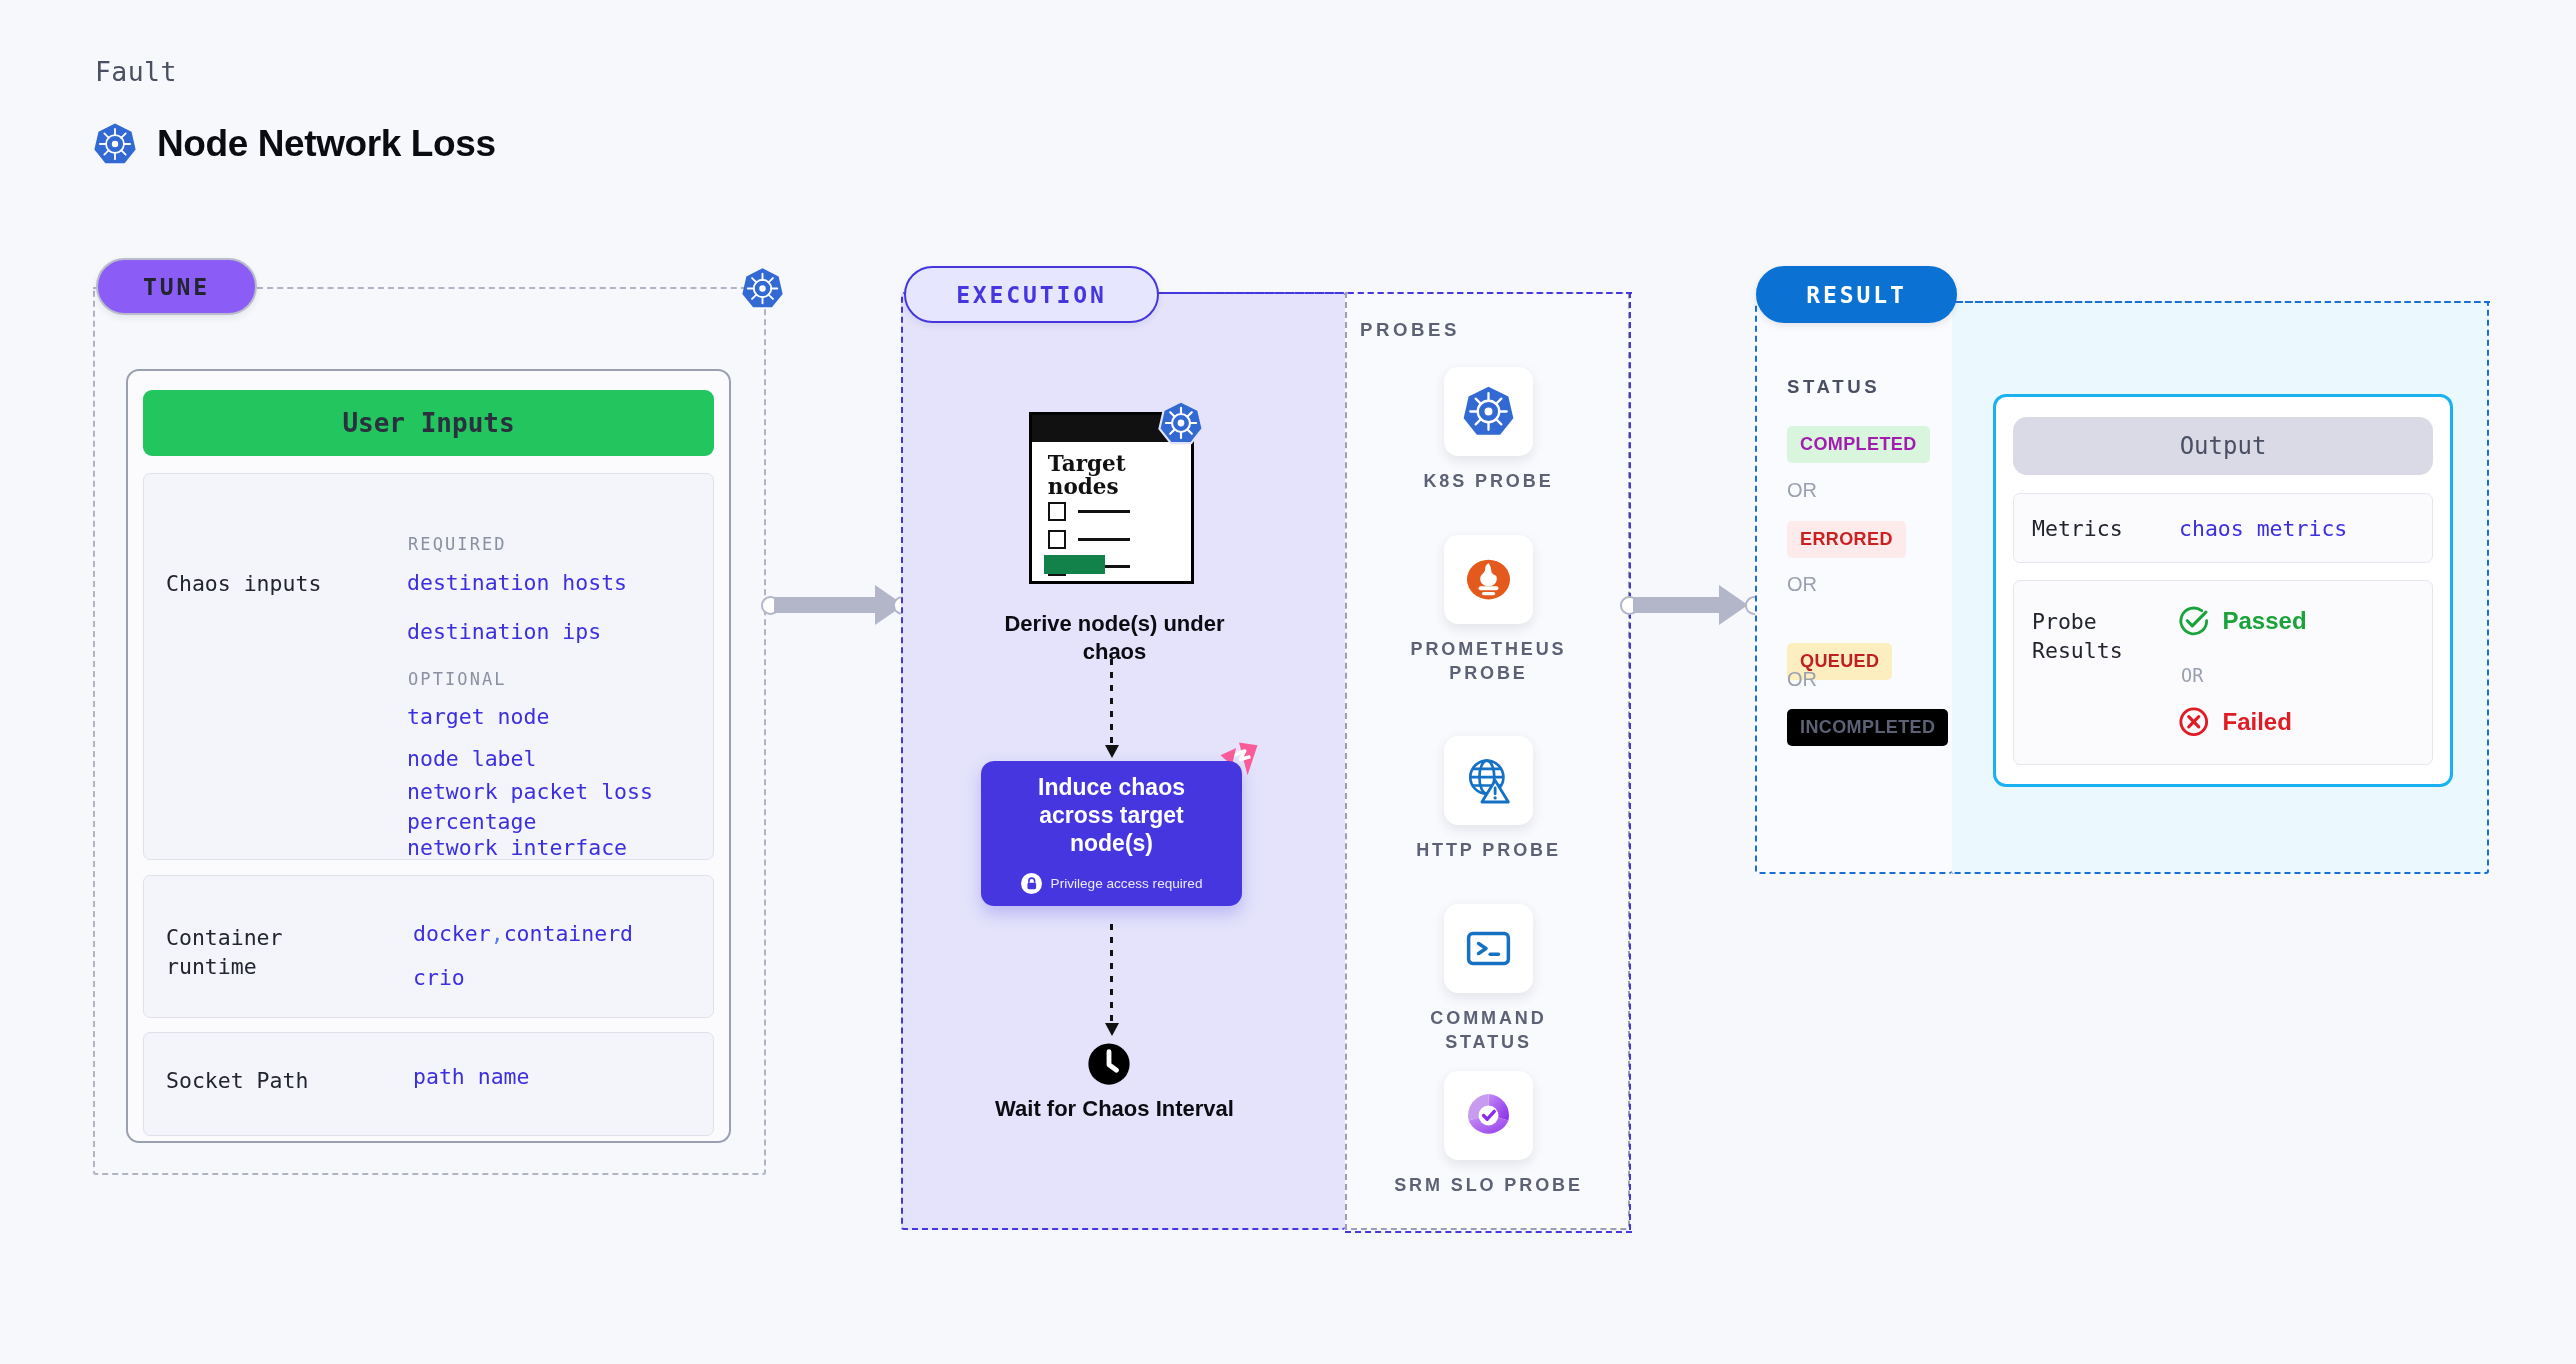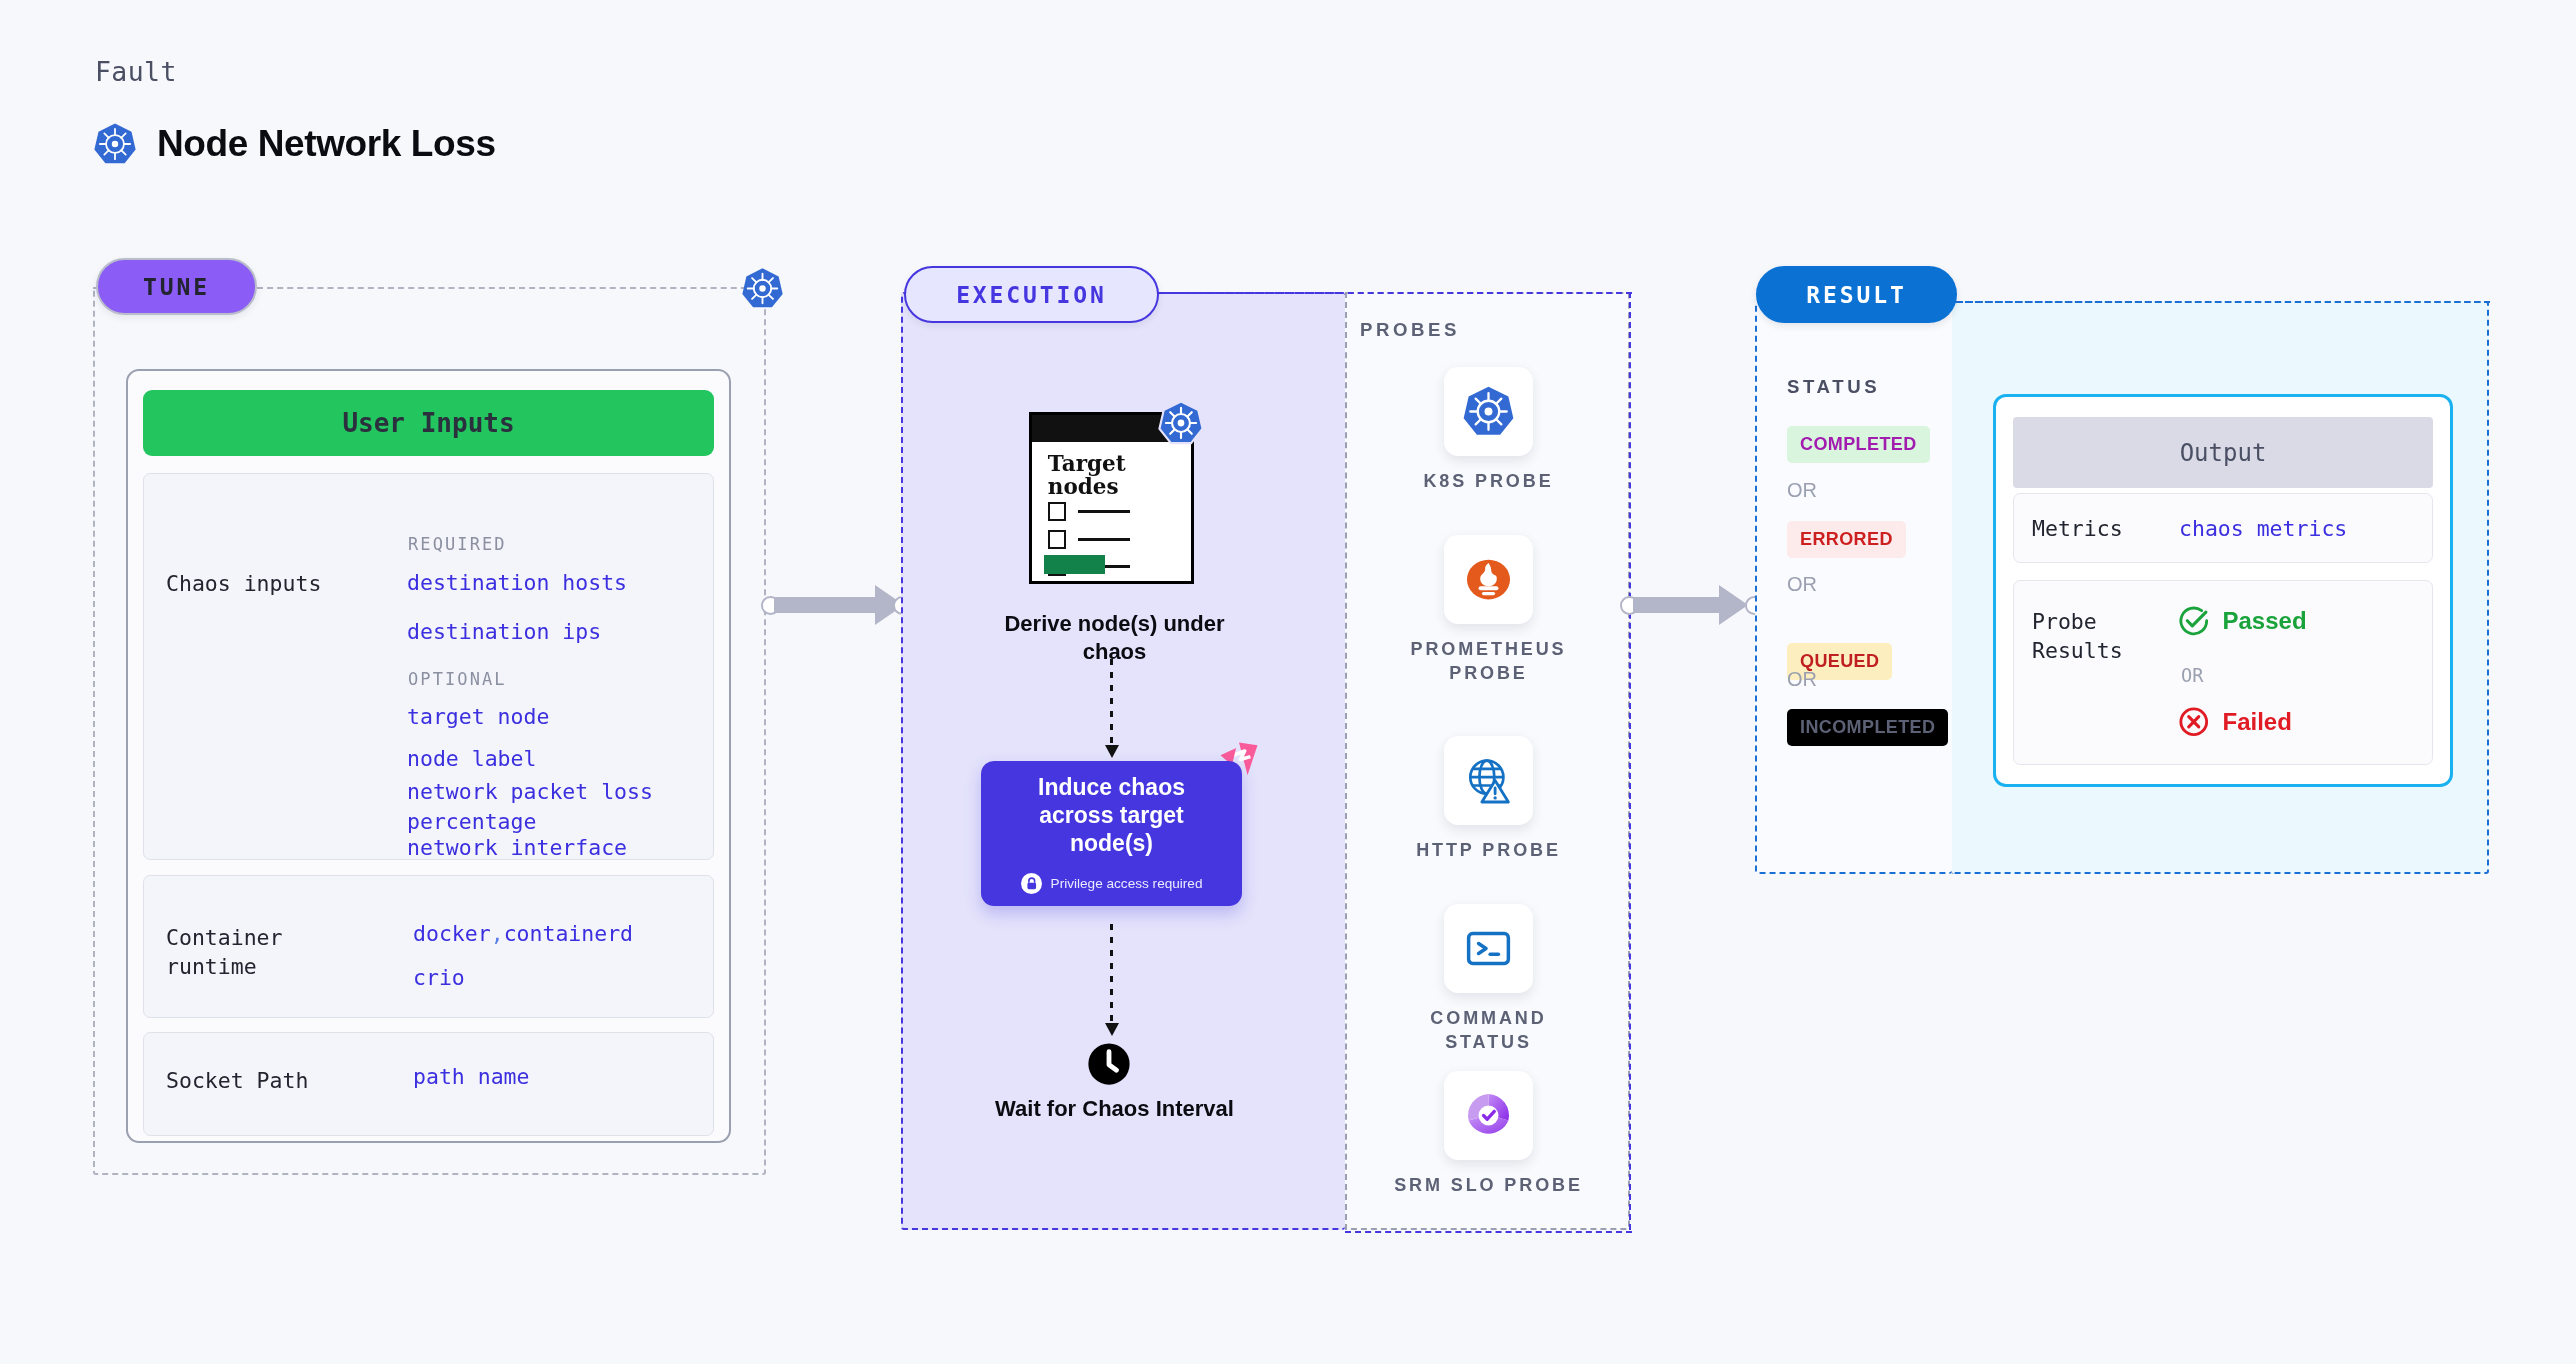--- a/index.html
+++ b/index.html
@@ -172,22 +172,22 @@
     font-size: 18.6px; font-weight: 700; color: #4a4f63; letter-spacing: 3.6px; }
   .badge { position: absolute; border-radius: 5px; display: flex; align-items: center;
     padding: 0 13px; height: 37px; font-size: 18px; font-weight: 700; letter-spacing: 0.4px; }
   .or-text { position: absolute; font-size: 20px; color: #9aa0b0; font-weight: 400; }
 
   .out-card {
     position: absolute; left: 1993px; top: 394px; width: 460px; height: 393px;
     background: #fff; border: 3.6px solid #19b1ef; border-radius: 13px;
   }
   .out-header {
-    position: absolute; left: 2013px; top: 417px; width: 420px; height: 71px;
-    background: #d9dae6; border-radius: 4px; display: flex; align-items: center; justify-content: center;
+    position: absolute; left: 2013px; top: 417px; width: 420px; height: 58px;
+    background: #d9dae6; border-radius: 14px; display: flex; align-items: center; justify-content: center;
     font-family: "DejaVu Sans Mono", monospace; font-size: 24px; color: #4a4f63;
   }
   .out-sub { position: absolute; background: #fbfbfe; border: 1.4px solid #e4e6ee; border-radius: 7.2px; }
   .out-metrics { left: 2013px; top: 493px; width: 420px; height: 70px; }
   .out-probe   { left: 2013px; top: 580px; width: 420px; height: 185px; }
 
   .chk-row { position: absolute; display: flex; align-items: center; gap: 13px; }
   .chk-text { font-size: 24px; font-weight: 700; }
 
   

